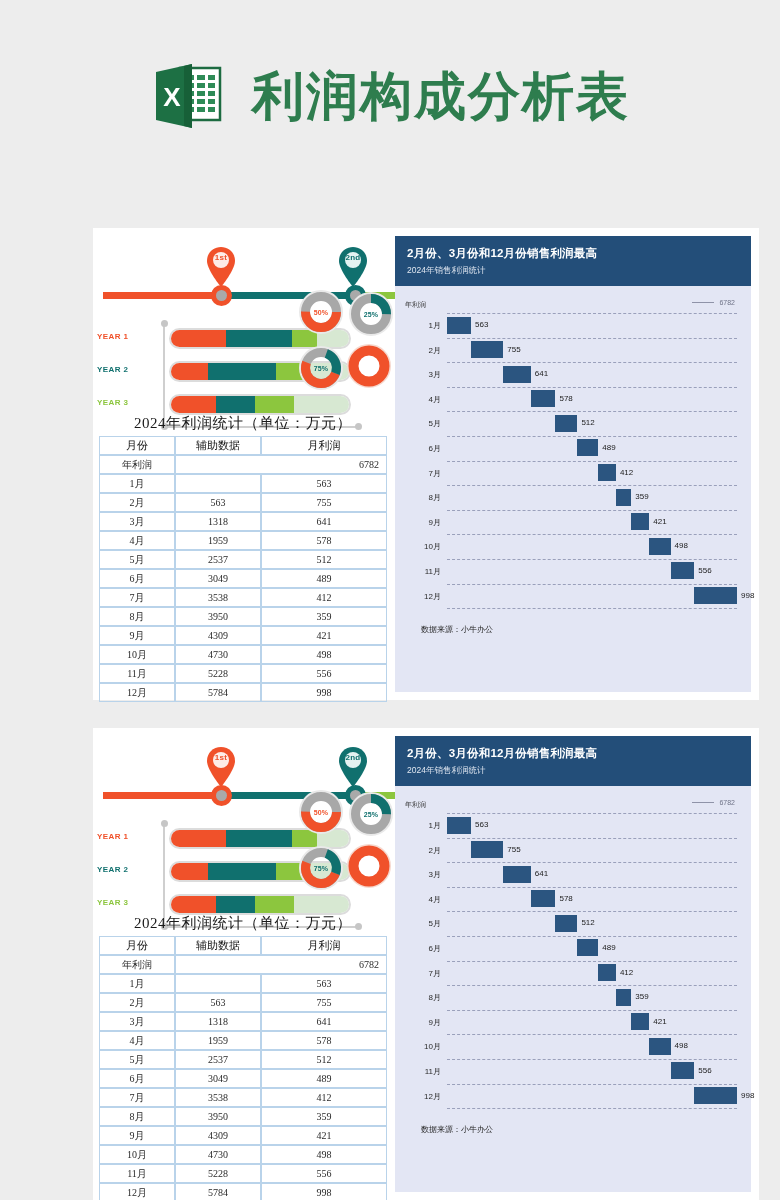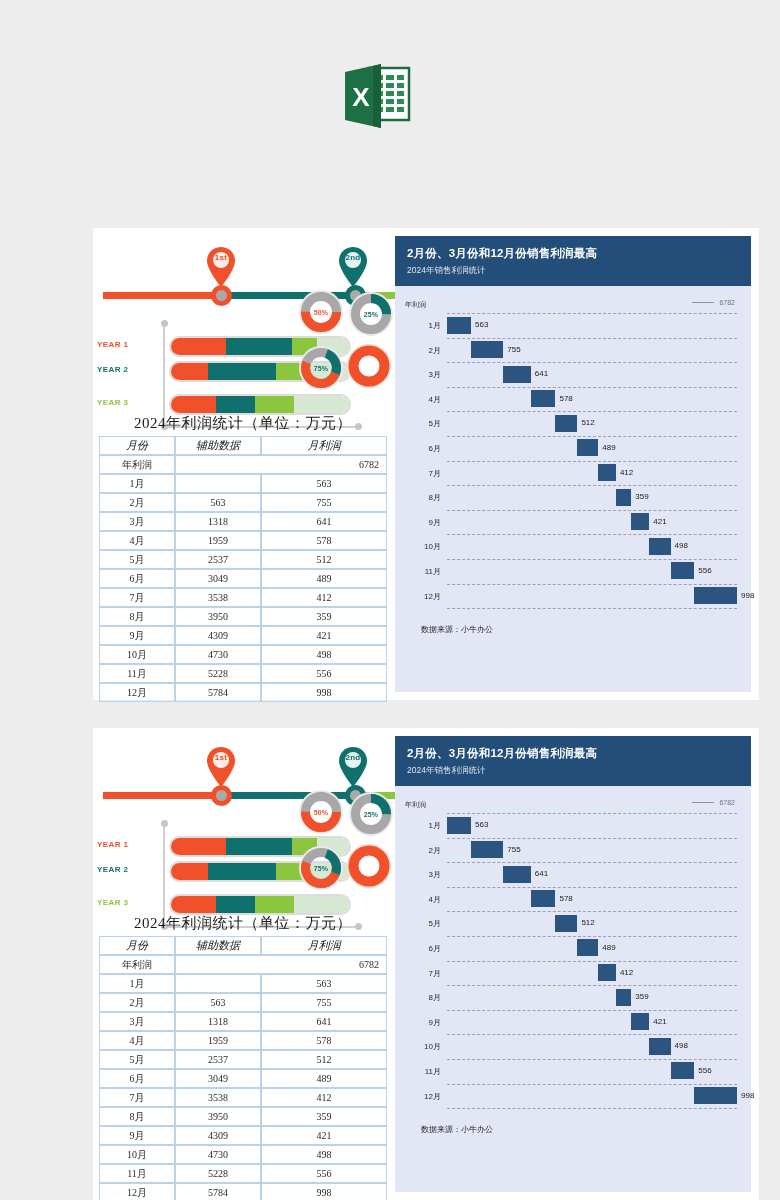--- a/index.html
+++ b/index.html
@@ -62,21 +62,21 @@
 
   
   .bars-area { position: relative; height: 112px; margin: 8px 0 0 0; }
   .ax-v { position: absolute; left: 70px; top: 4px; width: 2px; height: 104px; background: #cfcfcf; }
   .ax-h { position: absolute; left: 70px; top: 106px; width: 196px; height: 2px; background: #cfcfcf; }
   .ax-dot { position: absolute; width: 7px; height: 7px; border-radius: 50%; background: #c6c6c6; }
   .ax-dot.d1 { left: 68px; top: 0px; }
   .ax-dot.d2 { left: 68px; top: 103px; }
   .ax-dot.d3 { left: 262px; top: 103px; }
   .bar-row { position: absolute; left: 76px; width: 182px; height: 21px; }
-  .bar-row.r1 { top: 16px; }
+  .bar-row.r1 { top: 8px; }
   .bar-row.r2 { top: 41px; }
   .bar-row.r3 { top: 74px; }
   .bar-label {
     position: absolute; left: -72px; top: 4px; width: 62px; text-align: left;
     font-size: 8px; font-weight: 700; letter-spacing: .4px;
   }
   .bar-label.c1 { color: #f0512a; }
   .bar-label.c2 { color: #10706e; }
   .bar-label.c3 { color: #8cc63e; }
   .bar-track {
@@ -114,21 +114,21 @@
     font-size: 15px; color: #1a1a1a; letter-spacing: .5px; padding-bottom: 3px;
   }
   table.profit {
     width: 288px; margin: 0 auto; border-collapse: separate; border-spacing: 0;
     font-family: "Liberation Serif", "DejaVu Serif", serif;
   }
   table.profit th, table.profit td {
     border: 1px solid #b9d3ea; height: 19px; font-weight: 400;
     font-size: 10px; color: #2a2a2a; text-align: center; padding: 0 4px;
   }
-  table.profit th { font-size: 11px; color: #111; font-style: italic; }
+  table.profit th { font-size: 11px; color: #111; }
   table.profit td.c-month { width: 76px; }
   table.profit td.c-aux { width: 86px; }
   table.profit td.c-profit { width: 126px; }
   table.profit td.year-val { text-align: right; padding-right: 7px; }
 
   
   .chart-col { position: relative; flex: 1 1 auto; padding: 8px 8px 8px 2px; }
   .chart-panel {
     position: relative; width: 100%; height: 456px;
     background: #e3e6f4; display: flex; flex-direction: column;
@@ -185,20 +185,21 @@
             <rect x="36" y="49" width="8" height="5"></rect>
               <rect x="47" y="49" width="8" height="5"></rect>
               <rect x="58" y="49" width="7" height="5"></rect>
           </g>
           <path d="M6 14 L42 6 L42 70 L6 62 Z" fill="#1d7044"></path>
           <path d="M42 6 L42 70 L34 68 L34 8 Z" fill="#176038"></path>
           <text x="22" y="48" font-family="Liberation Sans, sans-serif" font-size="26" font-weight="700" fill="#ffffff" text-anchor="middle">X</text>
         </svg>
       </div>
       <div class="hero-text">
+        <div class="hero-title">利润构成分析表</div>
       </div>
     </div>
   </div>
 
   <div class="card card-1">
     <div class="card-inner">
       <div class="left-col">
 
         <div class="timeline">
           <div class="tl-rail"></div>

